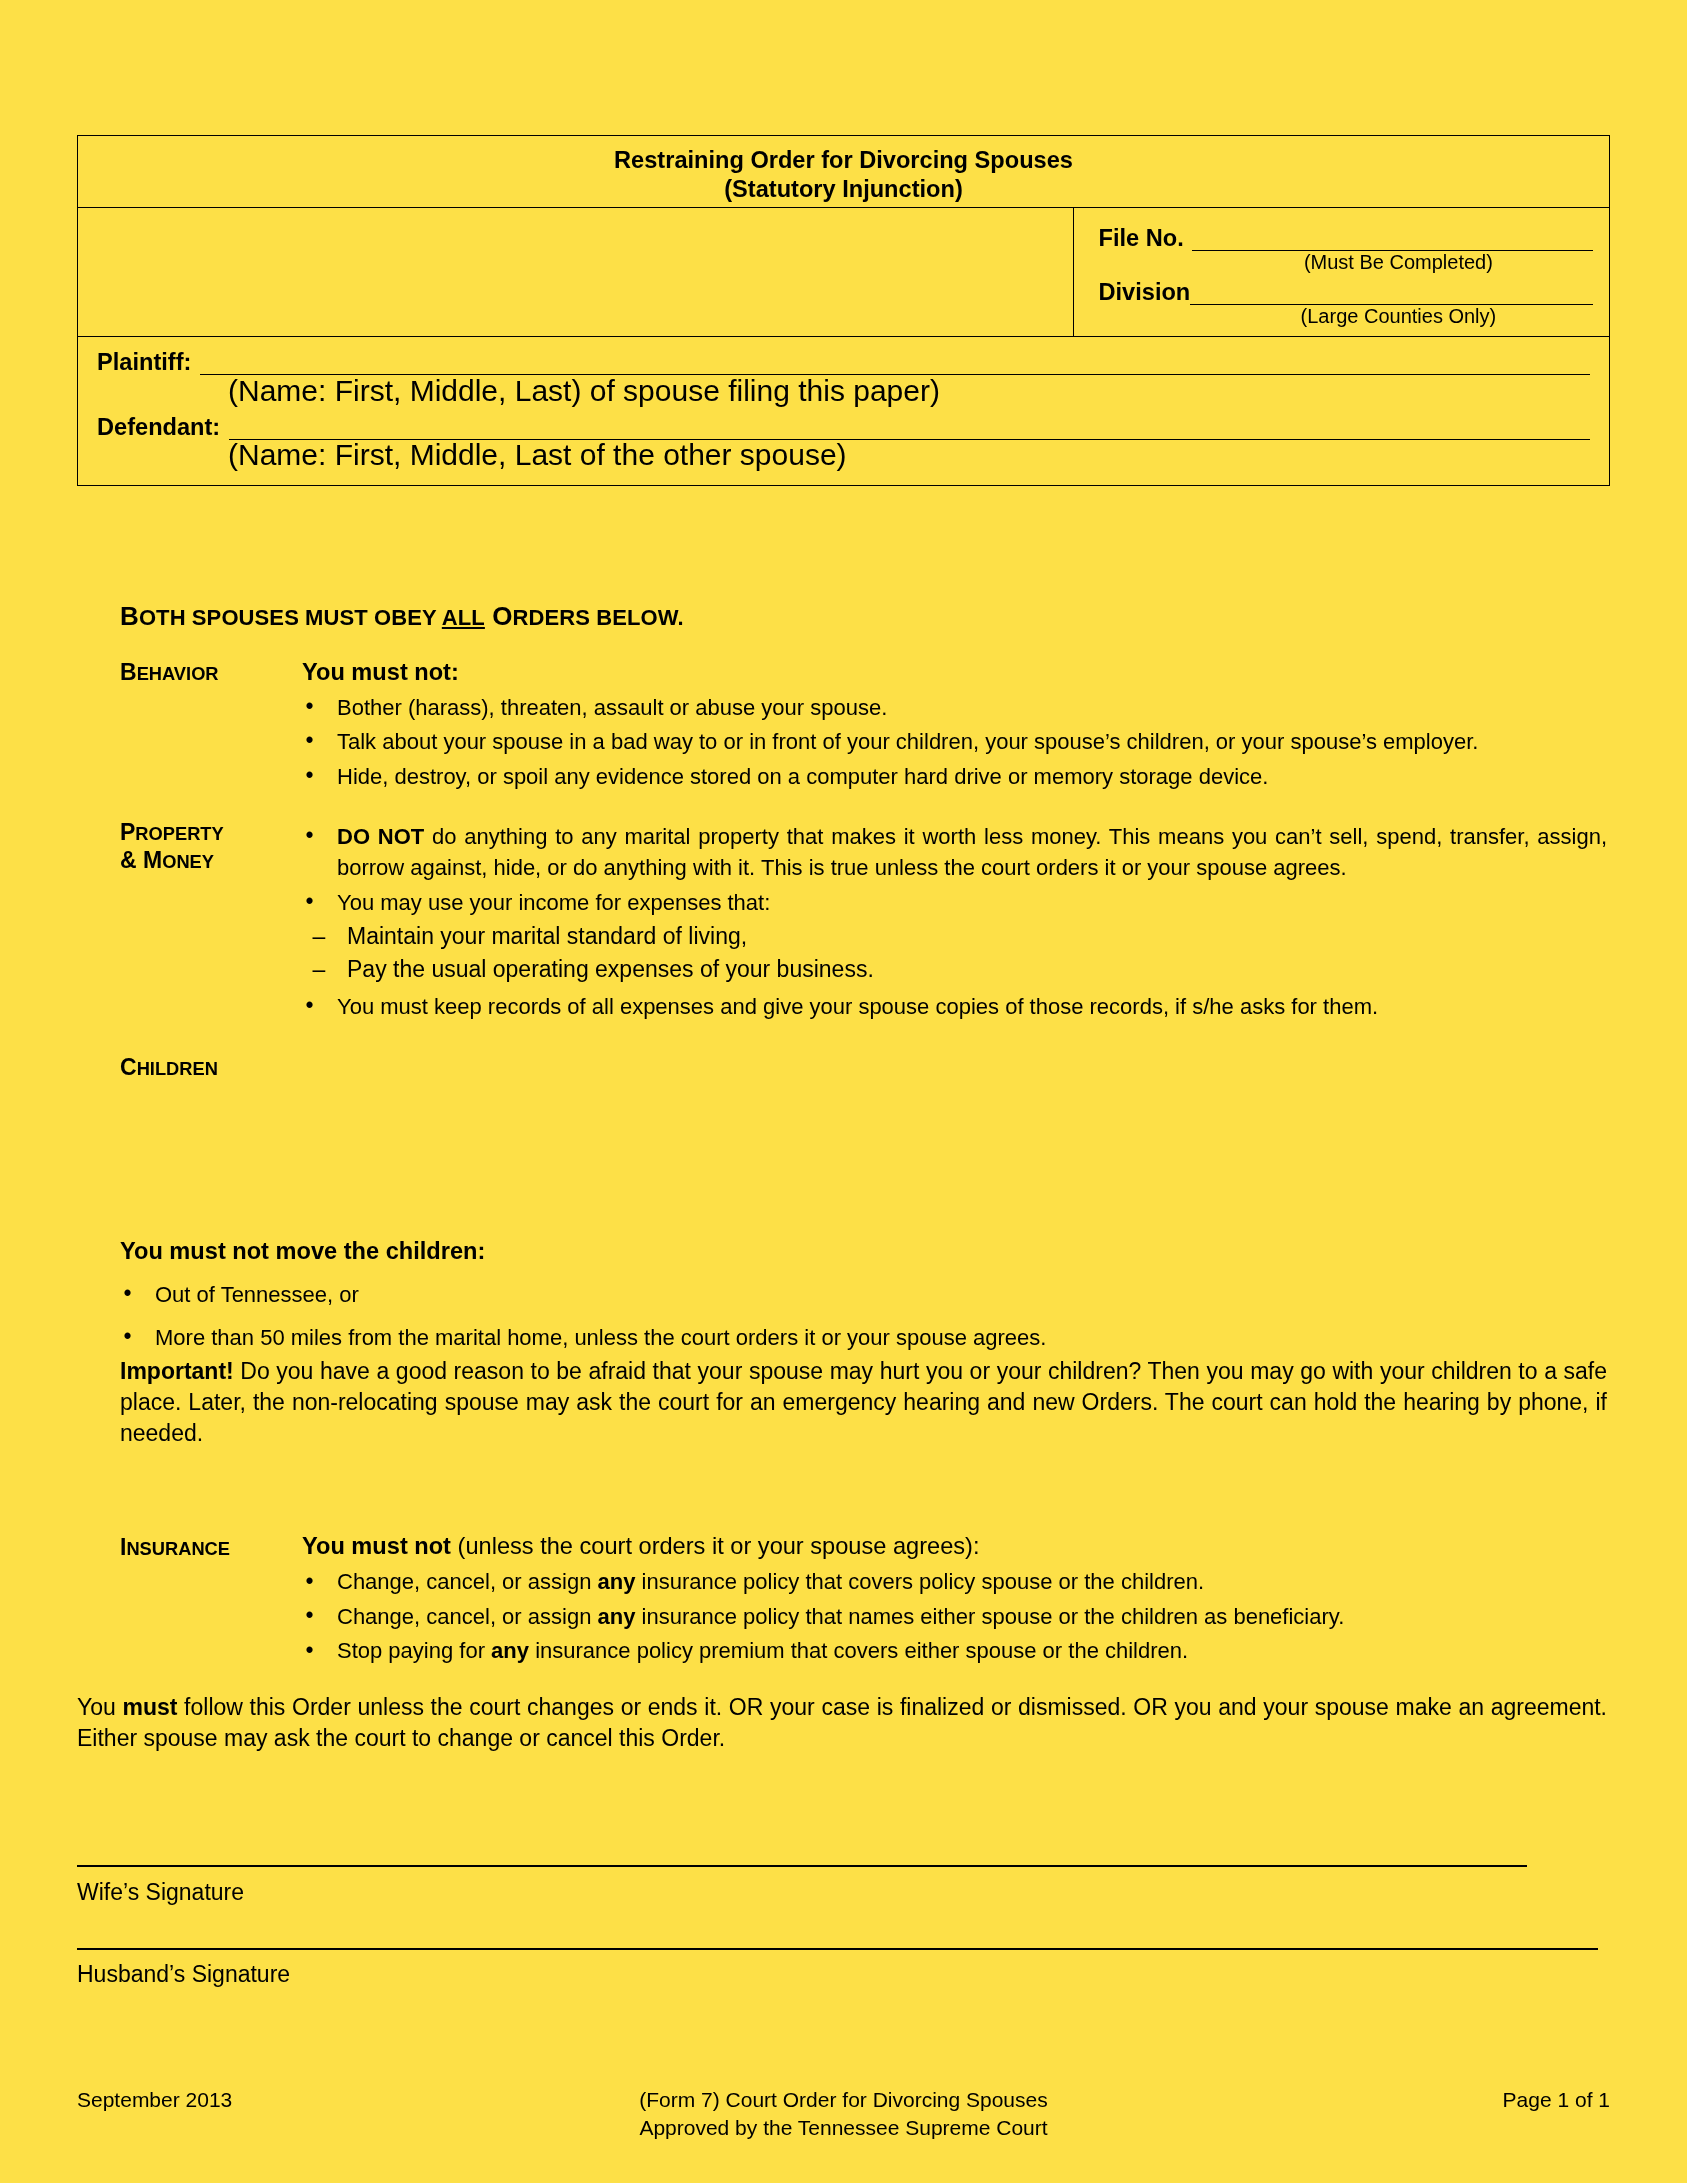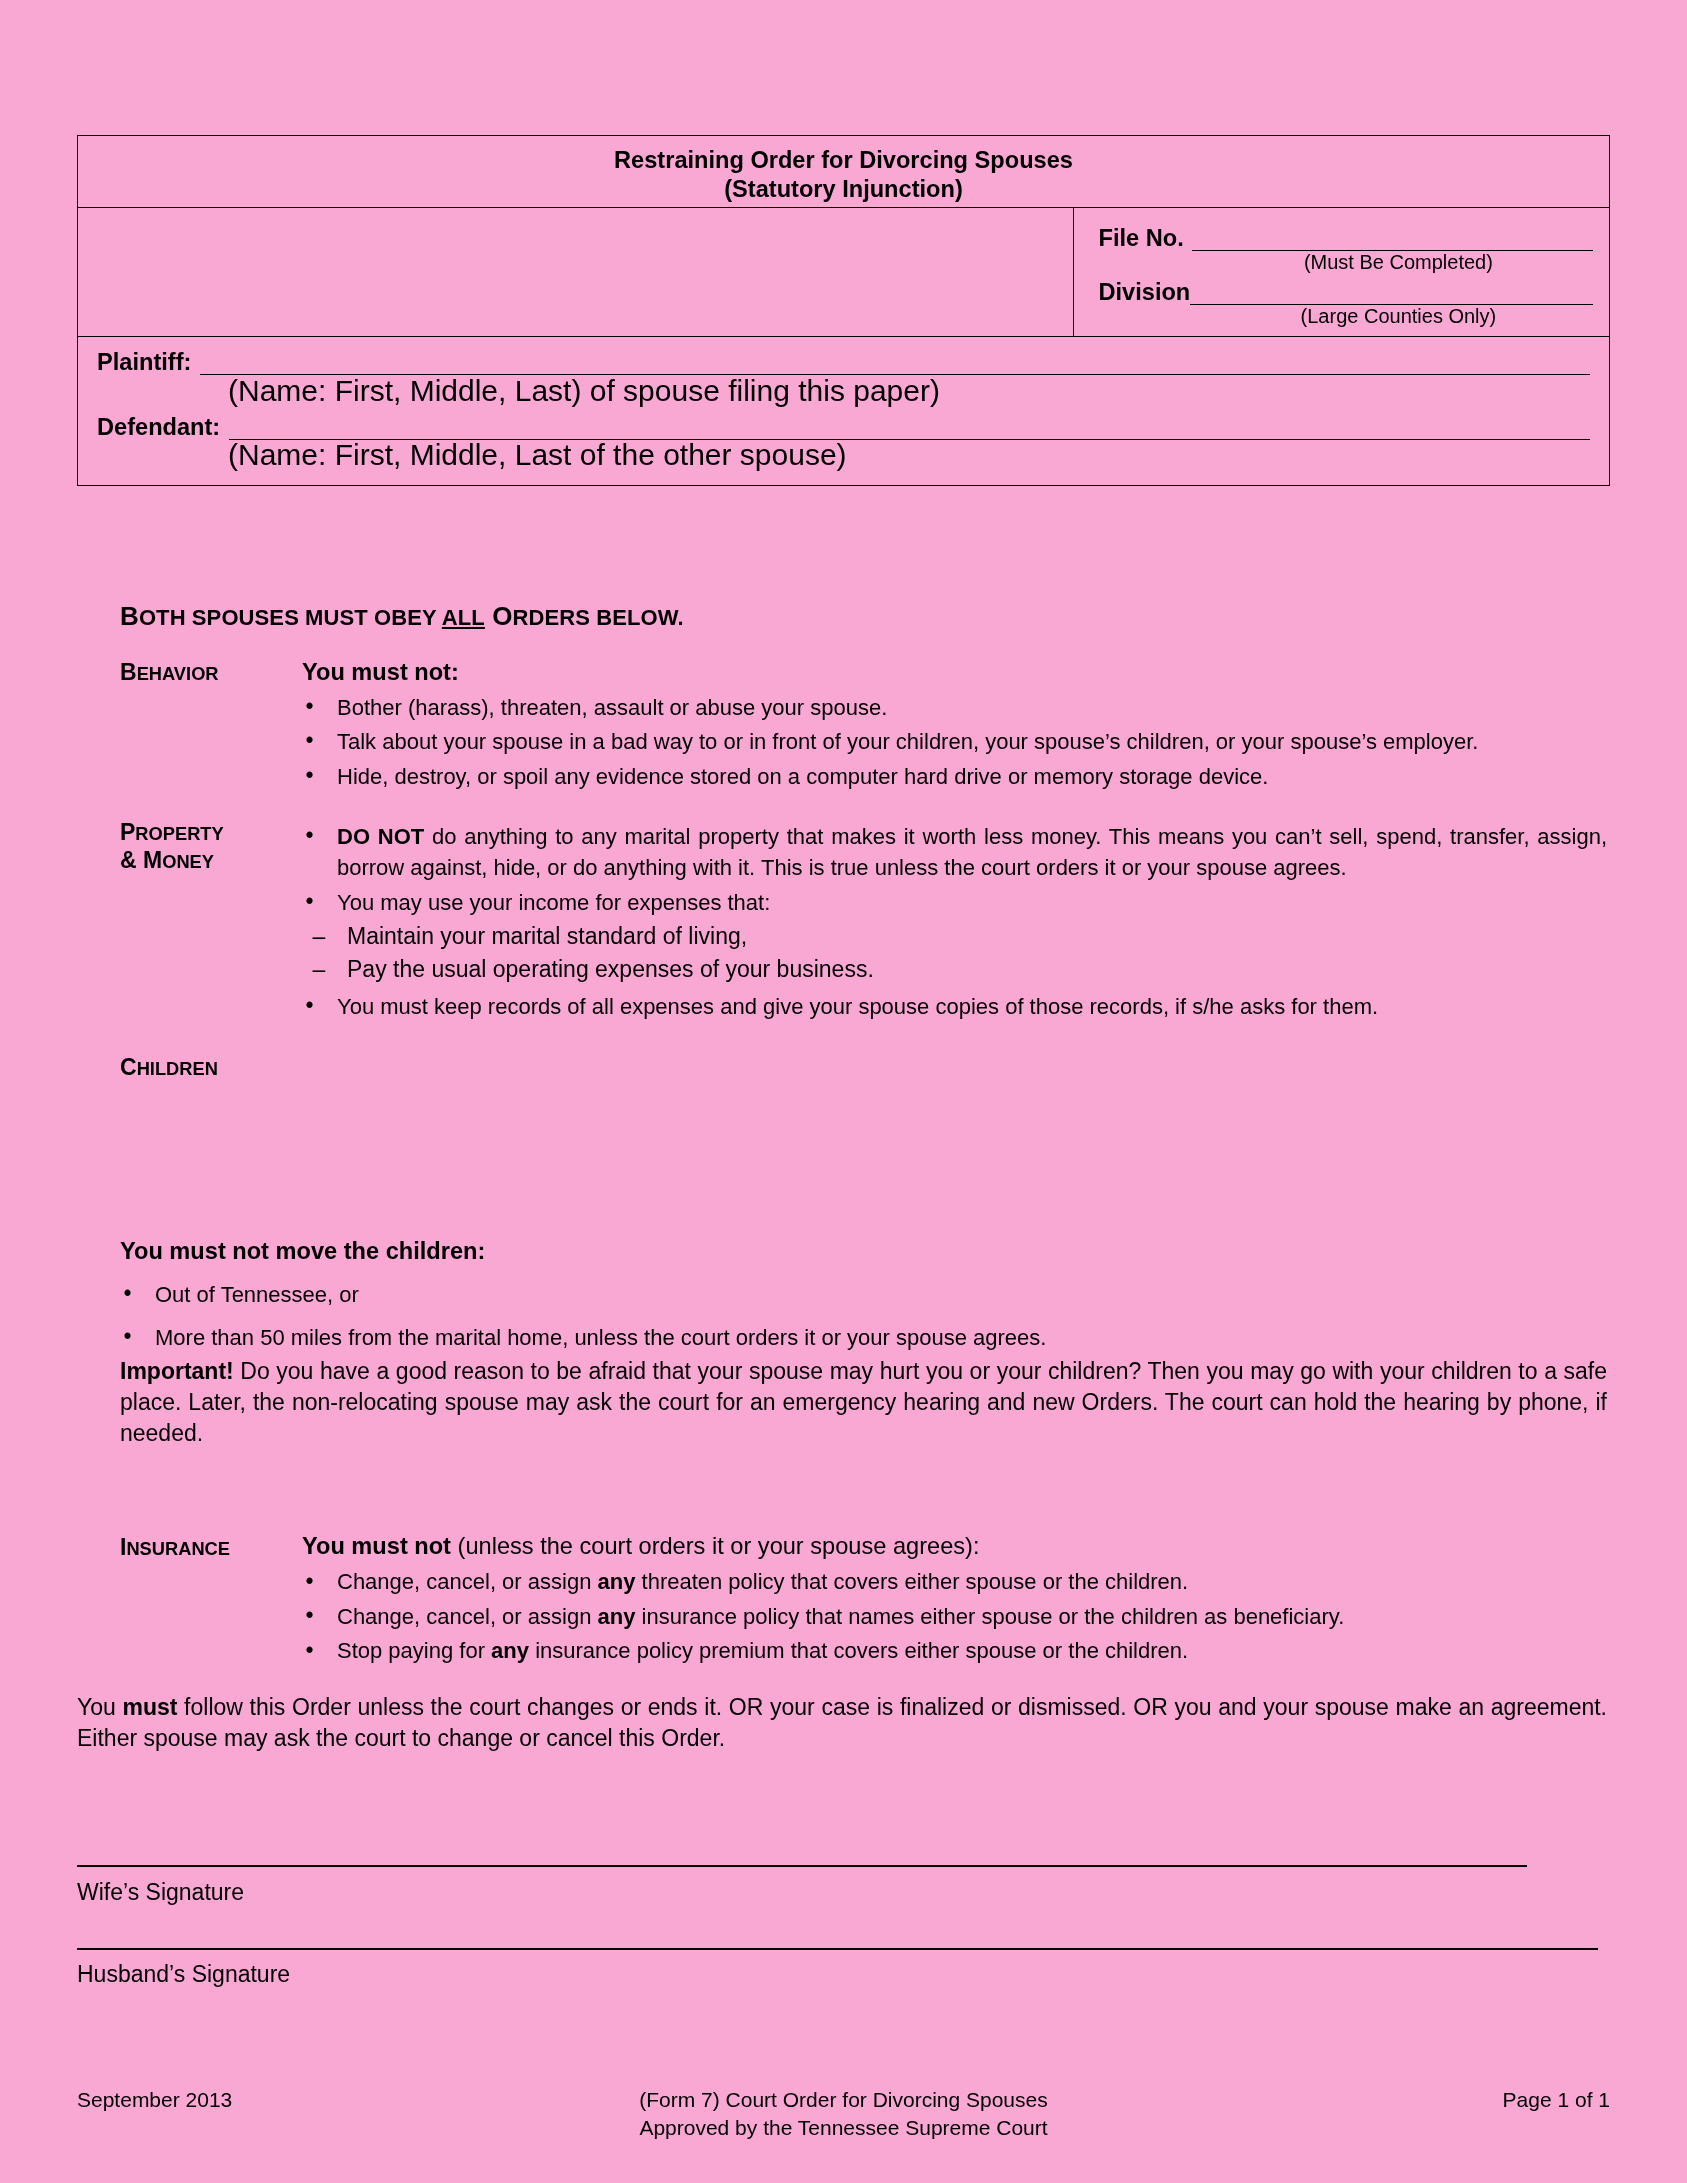--- a/index.html
+++ b/index.html
@@ -12,21 +12,21 @@
     height: 2184px;
     font-family: "Liberation Sans", sans-serif;
     color: #000000;
     -webkit-font-smoothing: antialiased;
   }
 
   .page {
     position: relative;
     width: 1687px;
     height: 2184px;
-    background: #f9a8d4;
+    background: #fde047;
     box-sizing: border-box;
   }
 
   
   .caption-table {
     position: absolute;
     left: 77px;
     top: 135px;
     width: 1533px;
     border: 1.7px solid #000;
@@ -353,21 +353,21 @@
 
     <div class="section" style="margin-top:82px;">
       <div class="sec-label">
         <span class="cap">I</span><span>NSURANCE</span>
       </div>
       <div class="sec-body">
         <div class="lead">
           <span>You must not</span><span class="reg"> (unless the court orders it or your spouse agrees):</span>
         </div>
         <ul class="bul">
-          <li class="nojust"><span>Change, cancel, or assign </span><b>any</b><span> threaten policy that covers either spouse or the children.</span></li>
+          <li class="nojust"><span>Change, cancel, or assign </span><b>any</b><span> insurance policy that covers policy spouse or the children.</span></li>
           <li><span>Change, cancel, or assign </span><b>any</b><span> insurance policy that names either spouse or the children as beneficiary.</span></li>
           <li class="nojust"><span>Stop paying for </span><b>any</b><span> insurance policy premium that covers either spouse or the children.</span></li>
         </ul>
       </div>
     </div>
 
     <div class="closing">
       <span>You </span><b>must</b><span> follow this Order unless the court changes or ends it. OR your case is finalized or dismissed.  OR you and your spouse make an agreement.  Either spouse may ask the court to change or cancel this Order.</span>
     </div>
   </div>

